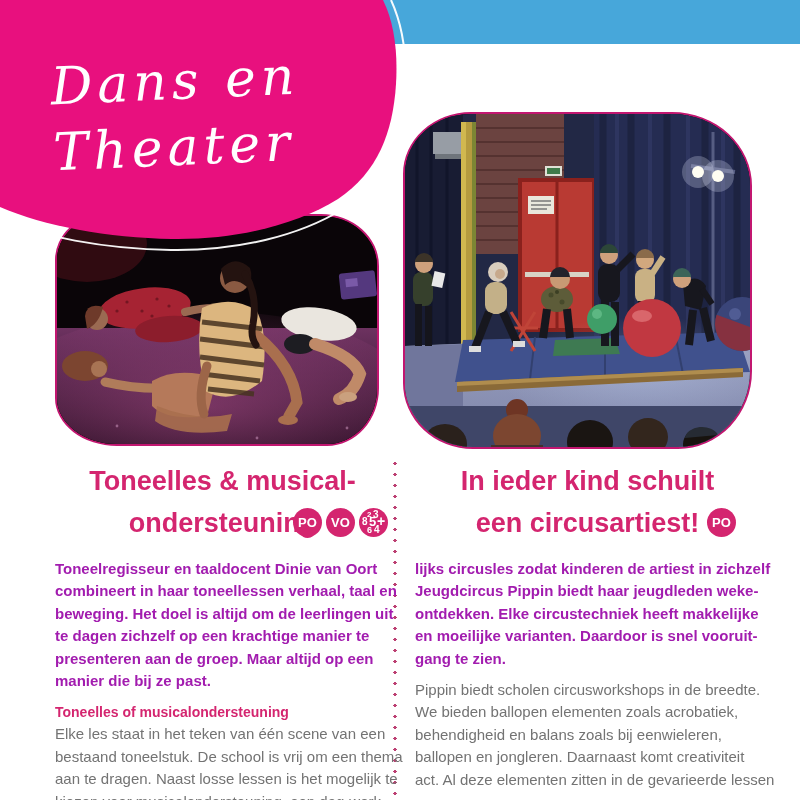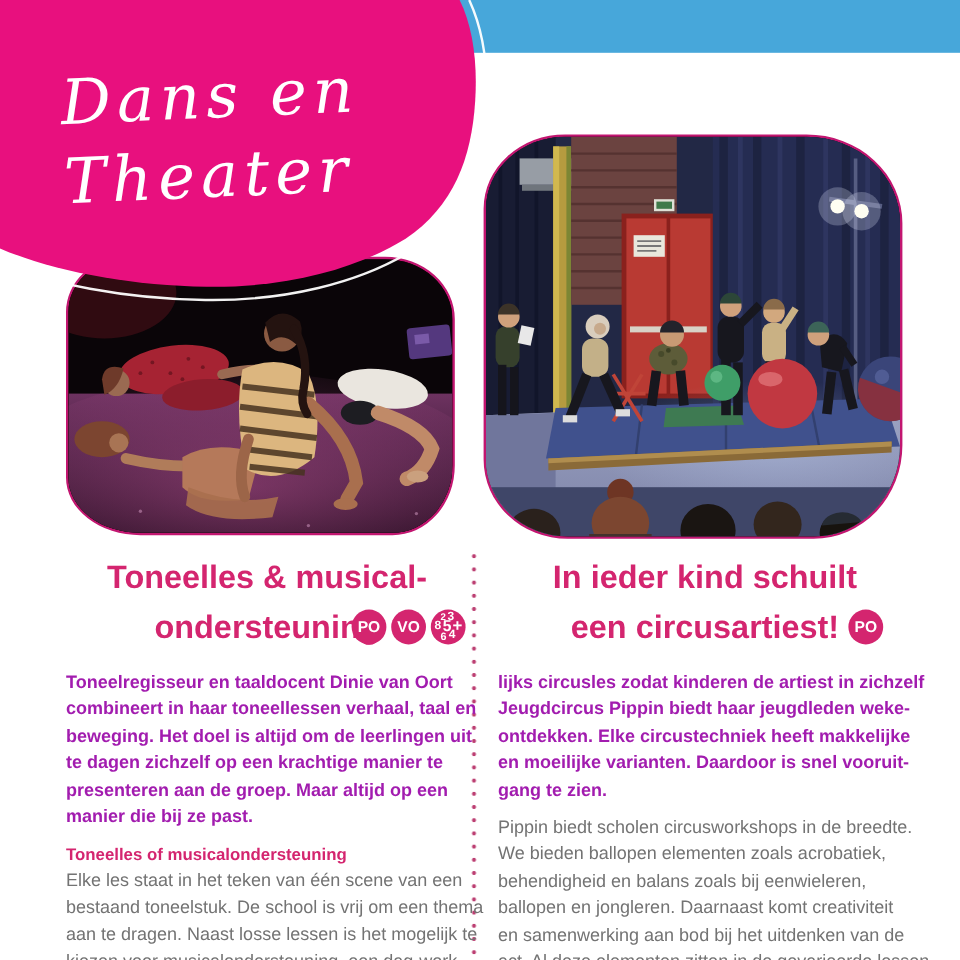--- a/index.html
+++ b/index.html
@@ -338,18 +338,17 @@
       <div>Jeugdcircus Pippin biedt haar jeugdleden weke-</div>
       <div>ontdekken. Elke circustechniek heeft makkelijke</div>
       <div>en moeilijke varianten. Daardoor is snel vooruit-</div>
       <div>gang te zien.</div>
     </div>
     <div class="bodytxt">
       <div>Pippin biedt scholen circusworkshops in de breedte.</div>
       <div>We bieden ballopen elementen zoals acrobatiek,</div>
       <div>behendigheid en balans zoals bij eenwieleren,</div>
       <div>ballopen en jongleren. Daarnaast komt creativiteit</div>
-      <div>en samenwerking aan bod bij het uitdenken van de</div>
       <div>act. Al deze elementen zitten in de gevarieerde lessen</div>
     </div>
   </div>
 
 </div>
 
 </body></html>

